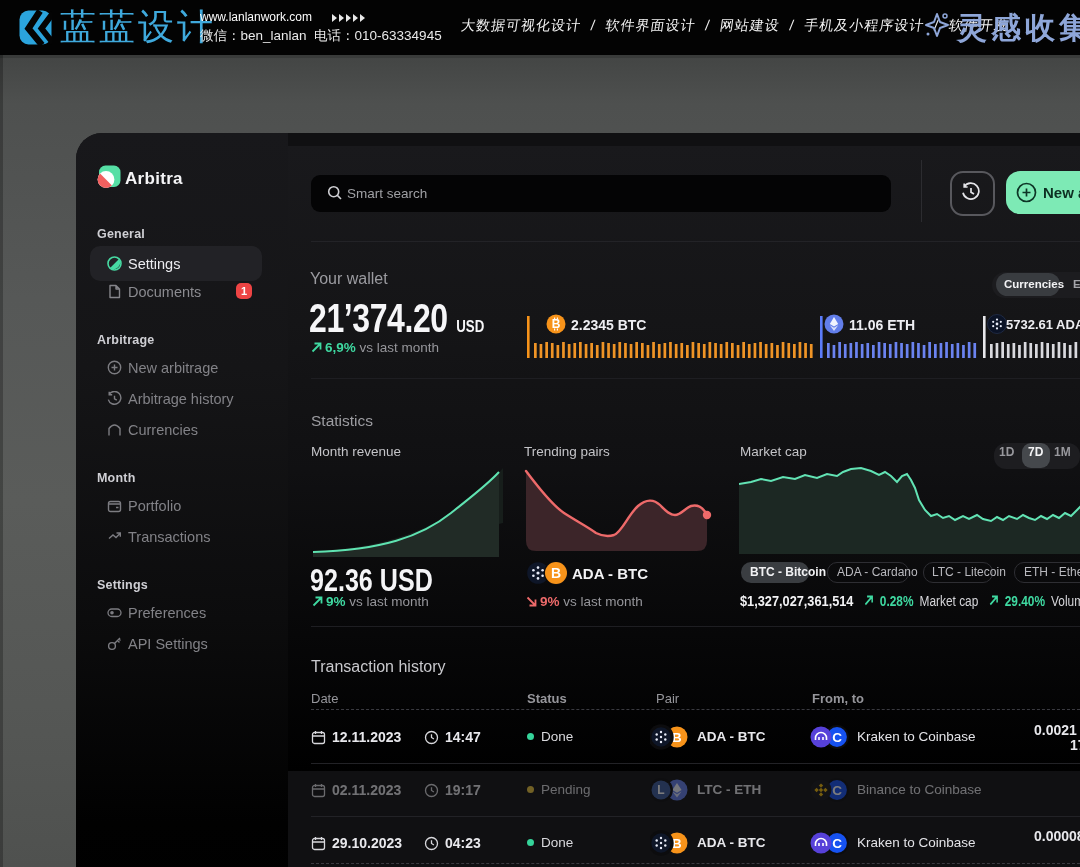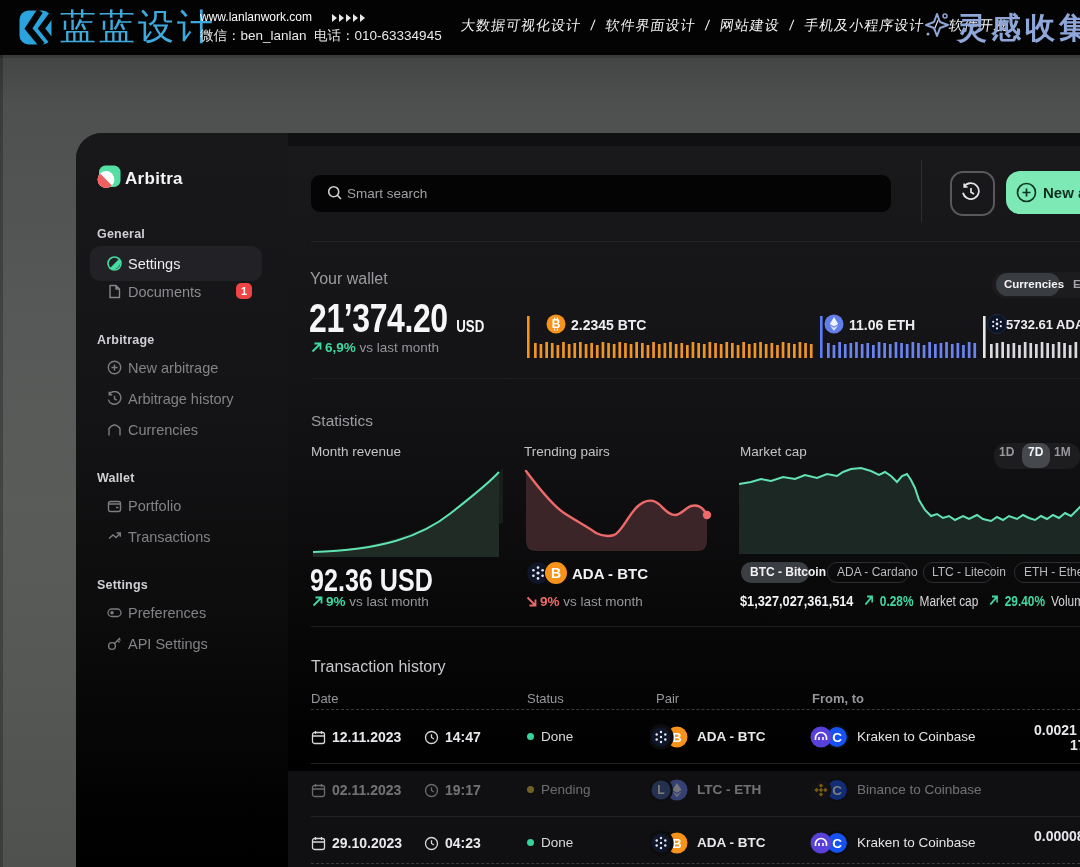--- a/index.html
+++ b/index.html
@@ -86,21 +86,21 @@
  <svg class="sicon" style="top:258px" viewBox="0 0 15 15">
    <path d="M2.2,3.2 A6.4 6.4 0 1 1 1.3,8.6 M2.2,0.8 v3 h3" fill="none" stroke="#7c7c81" stroke-width="1.4"></path>
    <path d="M7.5,4.8 v3 l2.3,1.4" fill="none" stroke="#7c7c81" stroke-width="1.4"></path>
  </svg>
  <div class="sitem" style="left:52px;top:258px;">Arbitrage history</div>
  <svg class="sicon" style="top:289px" viewBox="0 0 15 15">
    <path d="M2,13.5 v-7 q5.5,-7 11,0 v7" fill="none" stroke="#7c7c81" stroke-width="1.4" stroke-linejoin="round"></path>
  </svg>
  <div class="sitem" style="left:52px;top:289px;">Currencies</div>
 
- <div class="shead" style="left:21px;top:338px;">Wallet</div>
+ <div class="shead" style="left:21px;top:338px;">Month</div>
  <svg class="sicon" style="top:365px" viewBox="0 0 15 15">
    <rect x="1.5" y="3.5" width="12" height="10" rx="2" fill="none" stroke="#7c7c81" stroke-width="1.4"></rect>
    <path d="M1.5,6 h12 M9,9.5 h2.5" stroke="#7c7c81" stroke-width="1.4"></path>
  </svg>
  <div class="sitem" style="left:52px;top:365px;">Portfolio</div>
  <svg class="sicon" style="top:396px" viewBox="0 0 15 15">
    <path d="M2,9.5 l4,-3.5 l3,2.5 l4,-4 M9.5,4 h3.8 v3.8" fill="none" stroke="#7c7c81" stroke-width="1.4"></path>
  </svg>
  <div class="sitem" style="left:52px;top:396px;">Transactions</div>
 
@@ -345,21 +345,21 @@
    <span style="font-size:14px;color:#d6d6da;">Market cap</span>
    <svg width="11" height="11" viewBox="0 0 11 11" style="margin-left:6px;">
             <path d="M1.5,9.5 L9,2 M3.5,1.5 h6 v6" fill="none" stroke="#3fd9a1" stroke-width="1.8"></path>
           </svg>
    <span class="green" style="font-size:14px;">29.40%</span>
    <span style="font-size:14px;color:#d6d6da;">Volume (24h)</span>
  </div>
 
  <div class="abs" style="left:23px;top:512px;font-size:16px;color:#c9c9cd;">Transaction history</div>
  <div class="abs" style="left:23px;top:545px;font-size:13px;color:#96969b;">Date</div>
- <div class="abs" style="left:239px;top:545px;font-size:13px;color:#96969b;">Status</div>
+ <div class="abs" style="left:239px;top:545px;font-size:13px;color:#96969b;font-weight:bold;">Status</div>
  <div class="abs" style="left:368px;top:545px;font-size:13px;color:#96969b;">Pair</div>
  <div class="abs" style="left:524px;top:545px;font-size:13px;color:#96969b;font-weight:bold;">From, to</div>
  <div class="abs" style="left:23px;top:563px;width:769px;border-top:1px dashed #3a3a40;"></div>
  <div class="abs" style="left:23px;top:617px;width:769px;height:1px;background:#222226;"></div>
  <div class="abs" style="left:23px;top:670px;width:769px;height:1px;background:#222226;"></div>
  <div class="abs" style="left:23px;top:717px;width:769px;border-top:1px dashed #3a3a40;"></div>
 <div class="abs" style="left:0;top:565px;width:792px;height:52px;">
           <svg class="abs" style="left:23px;top:19px" width="15" height="15" viewBox="0 0 15 15">
  <rect x="1.5" y="2.5" width="12" height="11" rx="2" fill="none" stroke="#d8d8dc" stroke-width="1.3"></rect>
  <path d="M1.5,6 h12 M4.5,1 v3 M10.5,1 v3" stroke="#d8d8dc" stroke-width="1.3"></path>

